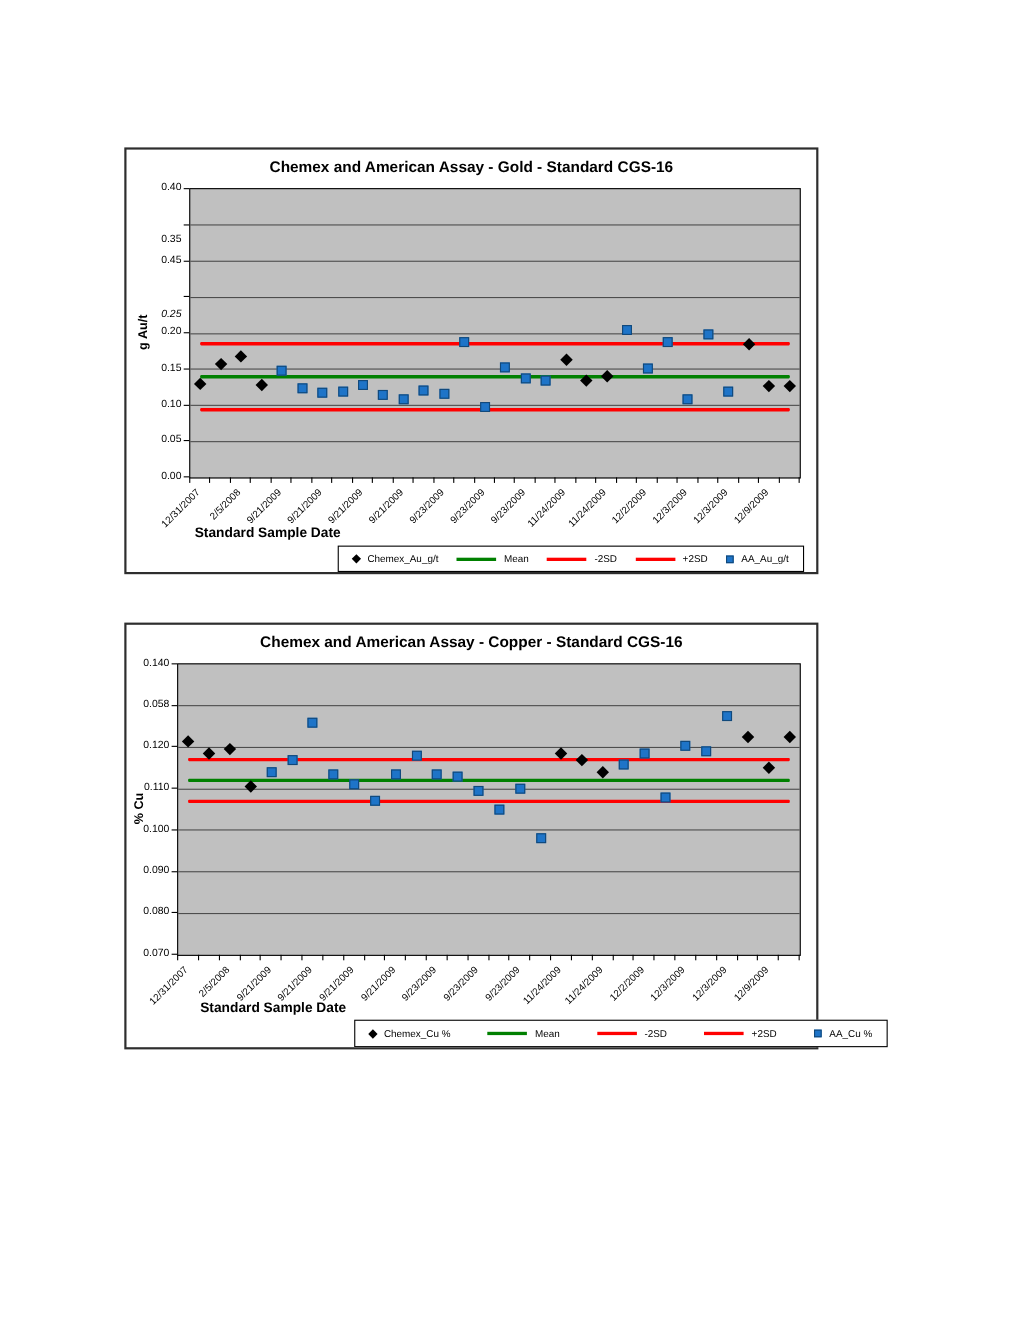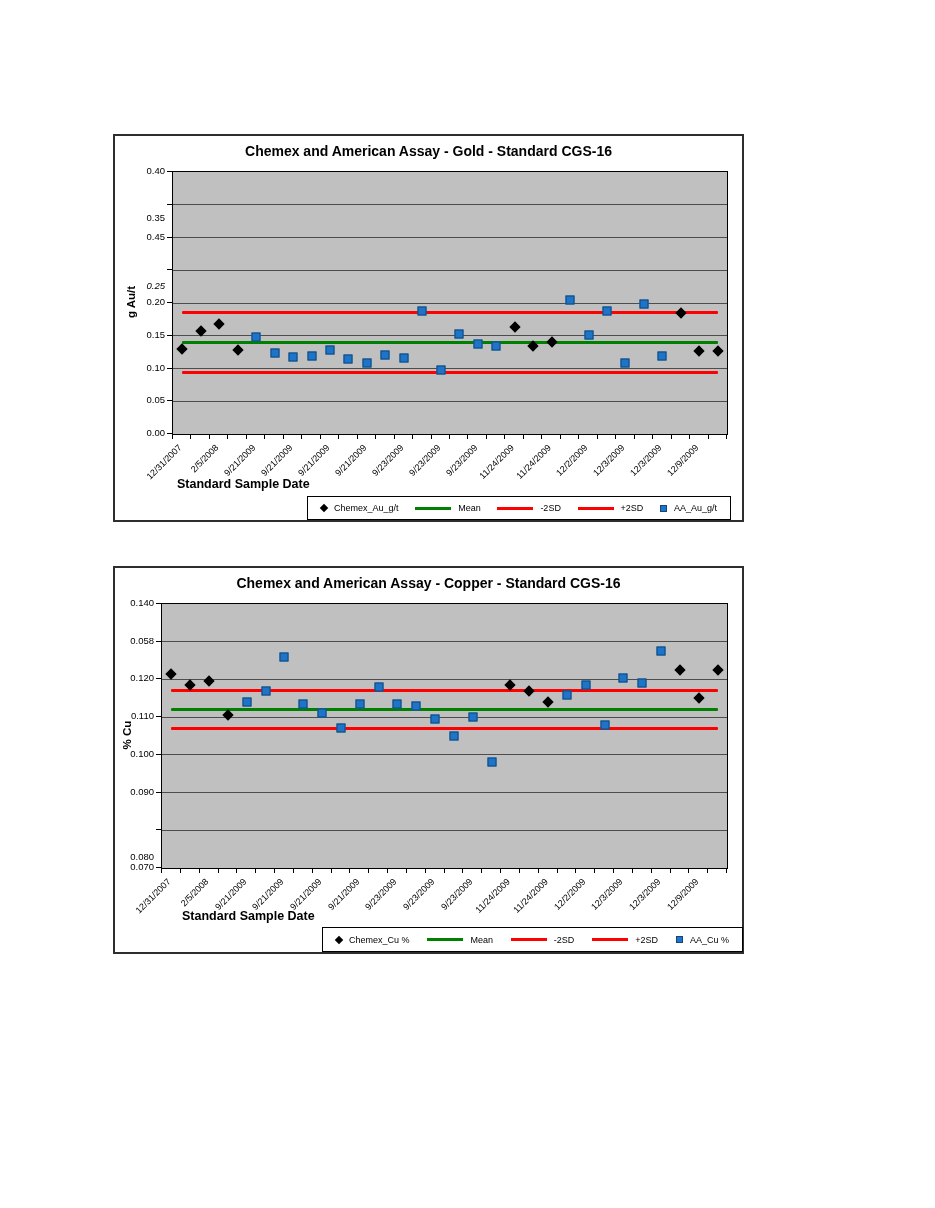--- a/index.html
+++ b/index.html
@@ -199,21 +199,21 @@
         <div class="marker-square" style="left: 310.75px; top: 113.143px; background: rgb(30, 116, 200);"></div>
         <div class="marker-square" style="left: 329.583px; top: 158.4px; background: rgb(30, 116, 200);"></div>
         <div class="marker-square" style="left: 404.917px; top: 90.5143px; background: rgb(30, 116, 200);"></div>
         <div class="marker-square" style="left: 423.75px; top: 81.0857px; background: rgb(30, 116, 200);"></div>
         <div class="marker-square" style="left: 442.583px; top: 120.686px; background: rgb(30, 116, 200);"></div>
         <div class="marker-square" style="left: 461.417px; top: 73.5429px; background: rgb(30, 116, 200);"></div>
         <div class="marker-square" style="left: 480.25px; top: 79.2px; background: rgb(30, 116, 200);"></div>
         <div class="marker-square" style="left: 499.083px; top: 47.1429px; background: rgb(30, 116, 200);"></div>
       </div>
     <div class="x-axis-title" style="left: 67px; top: 341px;">Standard Sample Date</div>
-    <div class="legend" style="left: 207px; top: 359px; width: 421px; height: 25px;">
+    <div class="legend" style="left: 207px; top: 359px; width: 485px; height: 25px;">
         <div class="legend-item">
           <div class="legend-marker-diamond" style="background: rgb(0, 0, 0);"></div>
           <div>Chemex_Cu %</div>
         </div>
         <div class="legend-item">
           <div class="legend-marker-line" style="background: rgb(0, 128, 0);"></div>
           <div>Mean</div>
         </div>
         <div class="legend-item">
           <div class="legend-marker-line" style="background: rgb(255, 0, 0);"></div>
@@ -234,21 +234,21 @@
       <div class="y-tick-label" style="left: -3px; top: 66.7143px;">0.058</div>
       <div class="tick" style="left: 41px; top: 110.429px; width: 5px; height: 1px;"></div>
       <div class="y-tick-label" style="left: -3px; top: 104.429px;">0.120</div>
       <div class="tick" style="left: 41px; top: 148.143px; width: 5px; height: 1px;"></div>
       <div class="y-tick-label" style="left: -3px; top: 142.143px;">0.110</div>
       <div class="tick" style="left: 41px; top: 185.857px; width: 5px; height: 1px;"></div>
       <div class="y-tick-label" style="left: -3px; top: 179.857px;">0.100</div>
       <div class="tick" style="left: 41px; top: 223.571px; width: 5px; height: 1px;"></div>
       <div class="y-tick-label" style="left: -3px; top: 217.571px;">0.090</div>
       <div class="tick" style="left: 41px; top: 261.286px; width: 5px; height: 1px;"></div>
-      <div class="y-tick-label" style="left: -3px; top: 255.286px; margin-top: 28px;">0.080</div>
+      <div class="y-tick-label" style="left: -3px; top: 255.286px;">0.080</div>
       <div class="tick" style="left: 41px; top: 299px; width: 5px; height: 1px;"></div>
       <div class="y-tick-label" style="left: -3px; top: 293px;">0.070</div>
       <div class="tick" style="left: 46px; top: 300px; width: 1px; height: 5px;"></div>
       <div class="tick" style="left: 64.8333px; top: 300px; width: 1px; height: 5px;"></div>
       <div class="tick" style="left: 83.6667px; top: 300px; width: 1px; height: 5px;"></div>
       <div class="tick" style="left: 102.5px; top: 300px; width: 1px; height: 5px;"></div>
       <div class="tick" style="left: 121.333px; top: 300px; width: 1px; height: 5px;"></div>
       <div class="tick" style="left: 140.167px; top: 300px; width: 1px; height: 5px;"></div>
       <div class="tick" style="left: 159px; top: 300px; width: 1px; height: 5px;"></div>
       <div class="tick" style="left: 177.833px; top: 300px; width: 1px; height: 5px;"></div>

